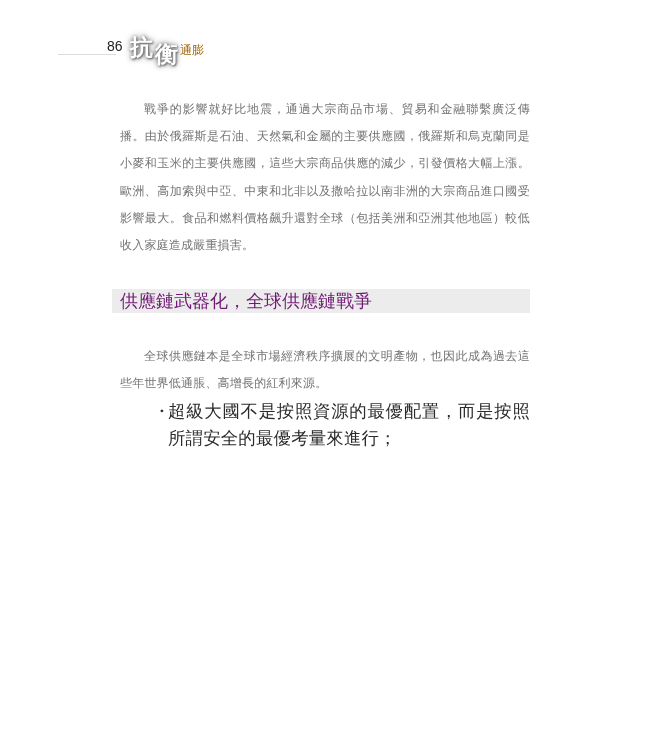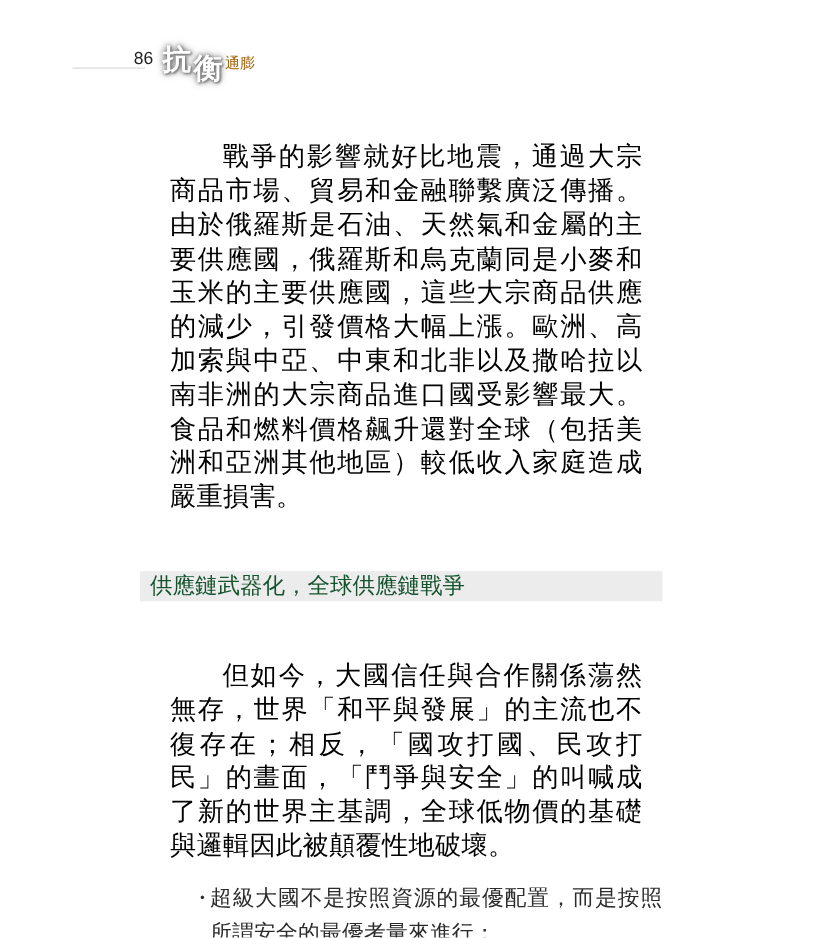--- a/index.html
+++ b/index.html
@@ -58,38 +58,38 @@
     color: #a16207;
   }
 
   .content {
     position: absolute;
     left: 120px;
     top: 96px;
     width: 410px;
   }
   p.para {
-    margin: 16px;
-    font-size: 21px;
+    margin: 0;
+    font-size: 12px;
     line-height: 27.2px;
     letter-spacing: 0.2px;
     text-align: justify;
     text-indent: 2em;
-    color: #000000;
+    color: #737373;
   }
   .gap-before-heading { height: 30px; }
   .section-heading {
     background: #ececec;
     height: 24px;
     margin: 0 0 0 -8px;
     padding-left: 8px;
     font-family: "DejaVu Sans", "Liberation Sans", sans-serif;
     font-size: 18px;
     line-height: 24px;
-    color: #14532d;
+    color: #701a75;
     font-weight: 500;
     width: 410px;
   }
   .gap-after-heading { height: 30px; }
   ul.bullets {
     list-style: none;
     margin: 0;
     padding: 0;
   }
   ul.bullets li {
@@ -118,21 +118,21 @@
   <span class="book-title-small">通膨</span>
 </div>
 
 <div class="content">
   <p class="para">戰爭的影響就好比地震，通過大宗商品市場、貿易和金融聯繫廣泛傳播。由於俄羅斯是石油、天然氣和金屬的主要供應國，俄羅斯和烏克蘭同是小麥和玉米的主要供應國，這些大宗商品供應的減少，引發價格大幅上漲。歐洲、高加索與中亞、中東和北非以及撒哈拉以南非洲的大宗商品進口國受影響最大。食品和燃料價格飆升還對全球（包括美洲和亞洲其他地區）較低收入家庭造成嚴重損害。</p>
 
   <div class="gap-before-heading"></div>
   <div class="section-heading">供應鏈武器化，全球供應鏈戰爭</div>
   <div class="gap-after-heading"></div>
 
-  <p class="para">但如今，大國信任與合作關係蕩然無存，世界「和平與發展」的主流也不復存在；相反，「國攻打國、民攻打民」的畫面，「鬥爭與安全」的叫喊成了新的世界主基調，全球低物價的基礎與邏輯因此被顛覆性地破壞。</p>
+  <p class="para">全球供應鏈本是全球市場經濟秩序擴展的文明產物，也因此成為過去這些年世界低通脹、高增長的紅利來源。</p>
 
   <ul class="bullets">
     <li>
       <span class="bullet-dot">・</span>
       <span>超級大國不是按照資源的最優配置，而是按照所謂安全的最優考量來進行；</span>
     </li>
 
   </ul>
 </div>
 

